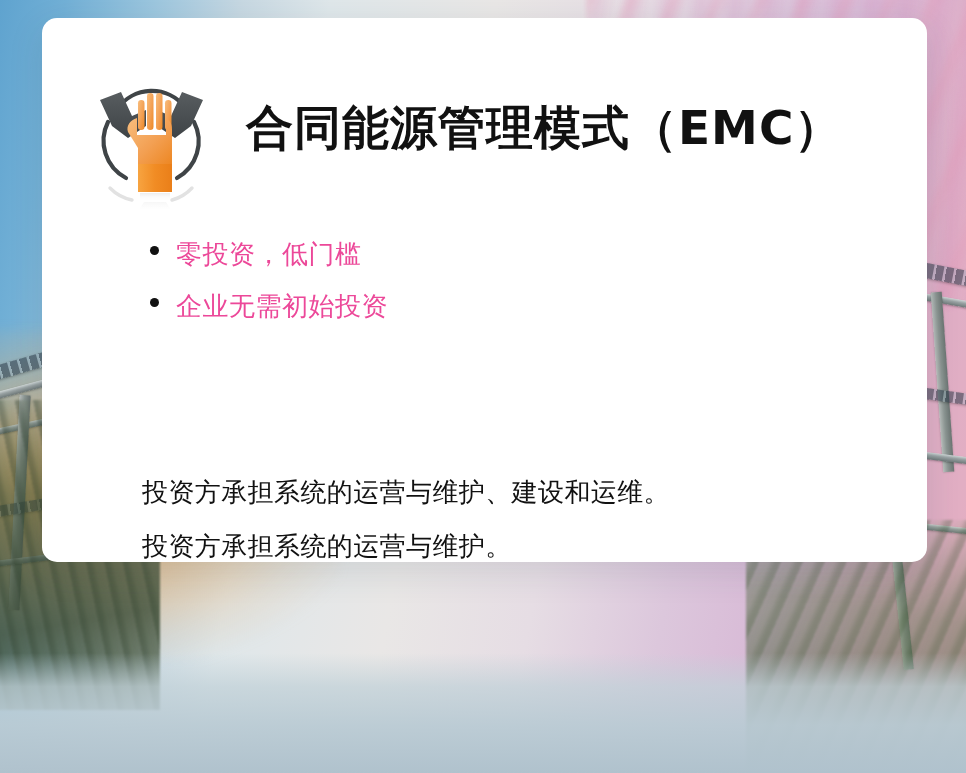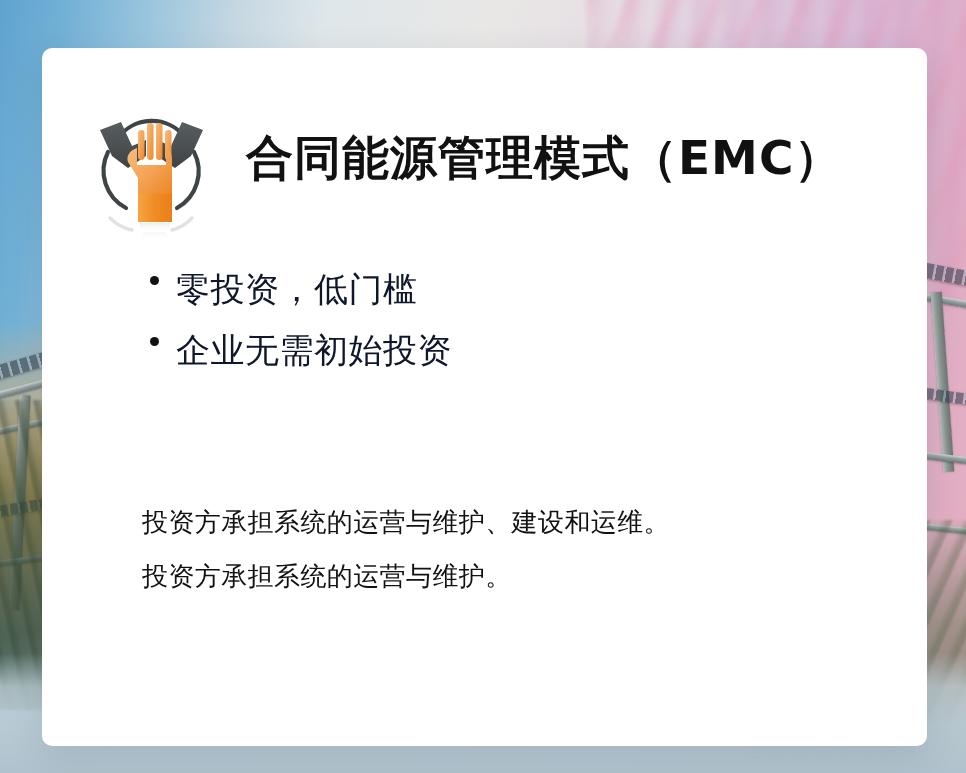--- a/index.html
+++ b/index.html
@@ -119,25 +119,25 @@
       repeating-linear-gradient(90deg,
         rgba(40,55,70,0.55) 0px, rgba(40,55,70,0.55) 7px,
         rgba(150,170,185,0.40) 8px, rgba(150,170,185,0.40) 10px);
     box-shadow: 0 1px 3px rgba(0,0,0,.3);
   }
 
   
   #card {
     position: absolute;
     left: 42px;
-    top: 48px;
+    top: 18px;
     width: 885px;
-    height: 698px;
+    height: 544px;
     background: #ffffff;
-    border-radius: 10px;
+    border-radius: 15px;
     box-shadow: 0 10px 34px rgba(40,60,80,.13);
     overflow: hidden;
   }
 
   
   .header {
     position: absolute;
     left: 42px;
     top: 42px;
     display: flex;
@@ -178,22 +178,22 @@
   .bullet-dot {
     width: 9px;
     height: 9px;
     border-radius: 50%;
     background: #111;
     flex: none;
     margin-top: 6px;
     margin-right: 17px;
   }
   .bullet-text {
-    font-size: 34px;
-    color: #0f172a;
+    font-size: 26px;
+    color: #ec4899;
     line-height: 1.15;
     letter-spacing: .5px;
     font-family: "DejaVu Sans", "Liberation Sans", sans-serif;
   }
 
   
   .paragraphs {
     position: absolute;
     left: 100px;
     top: 460px;

